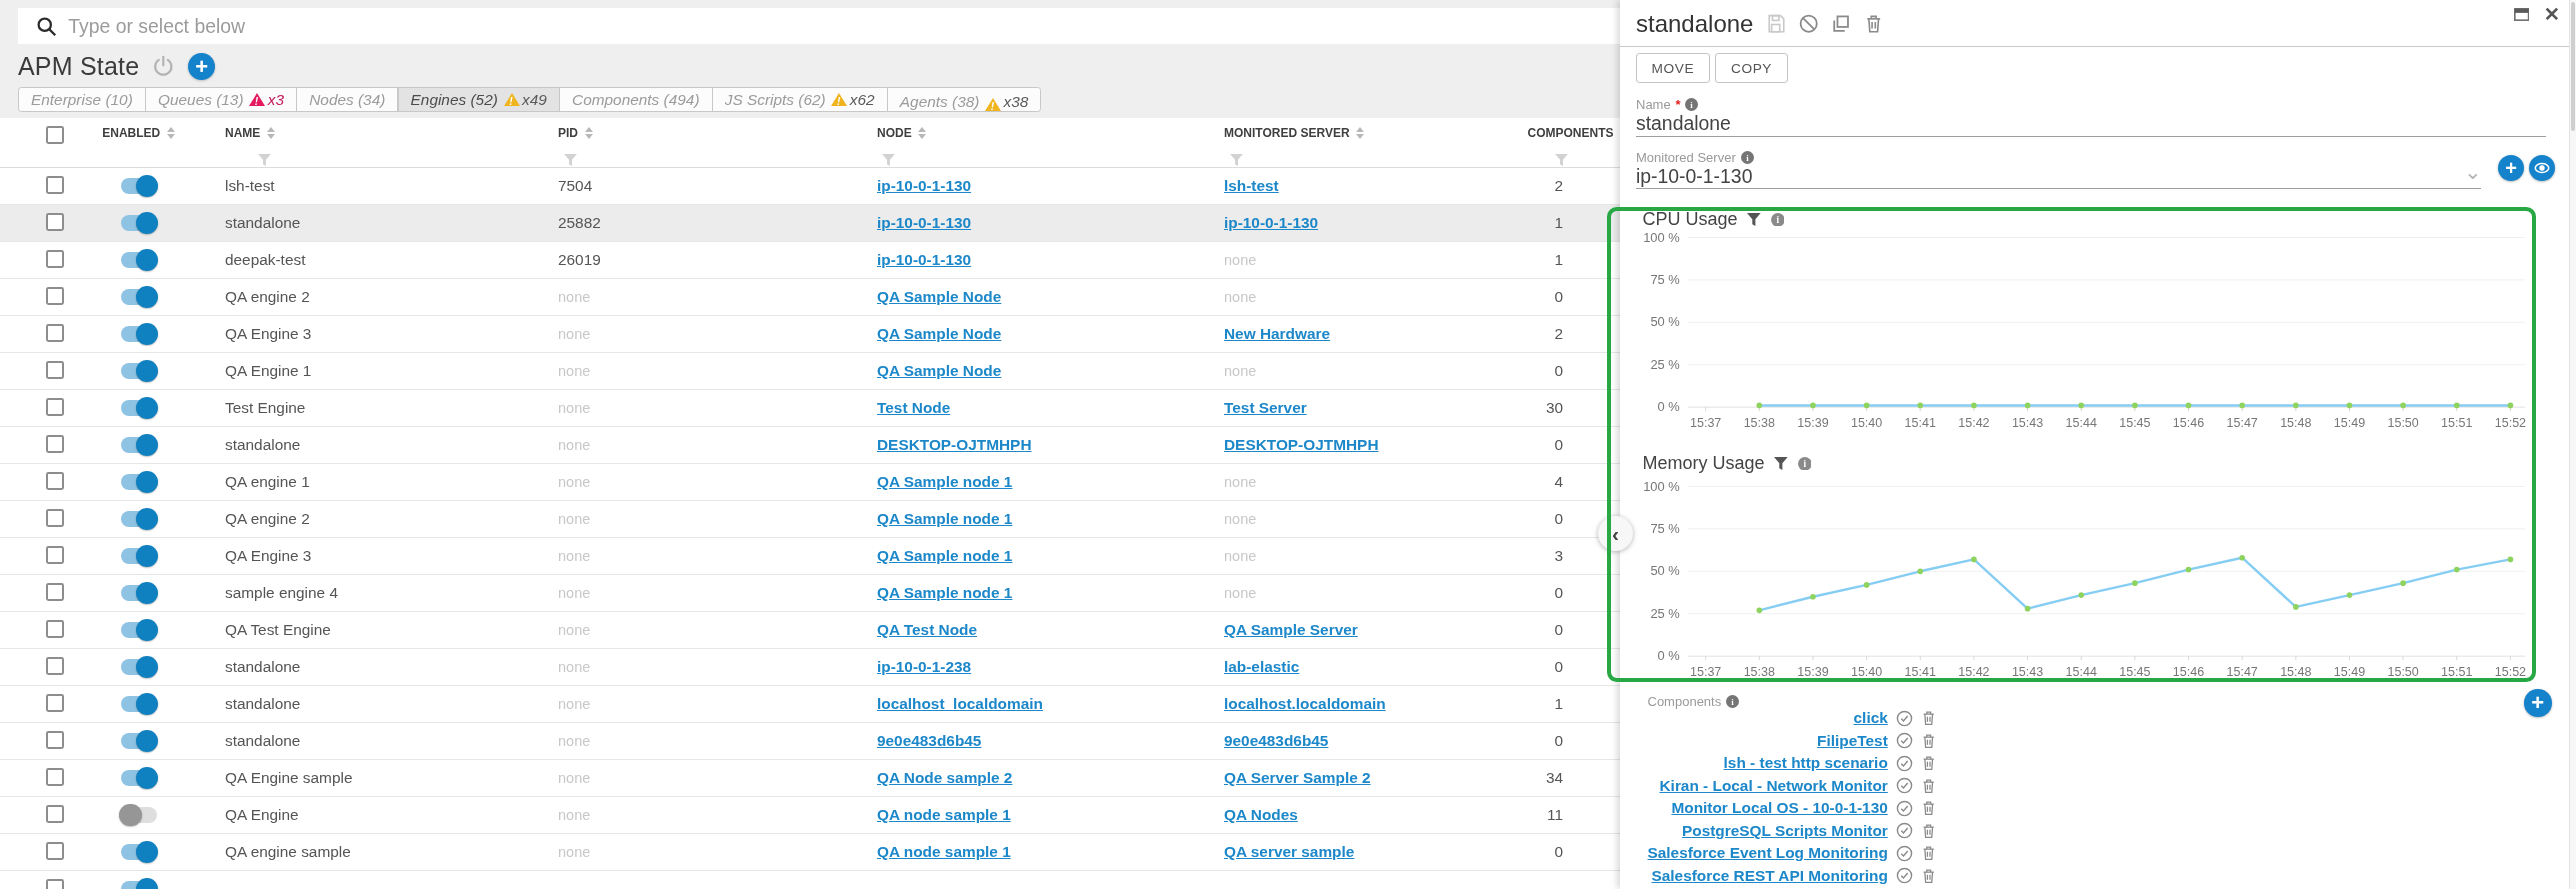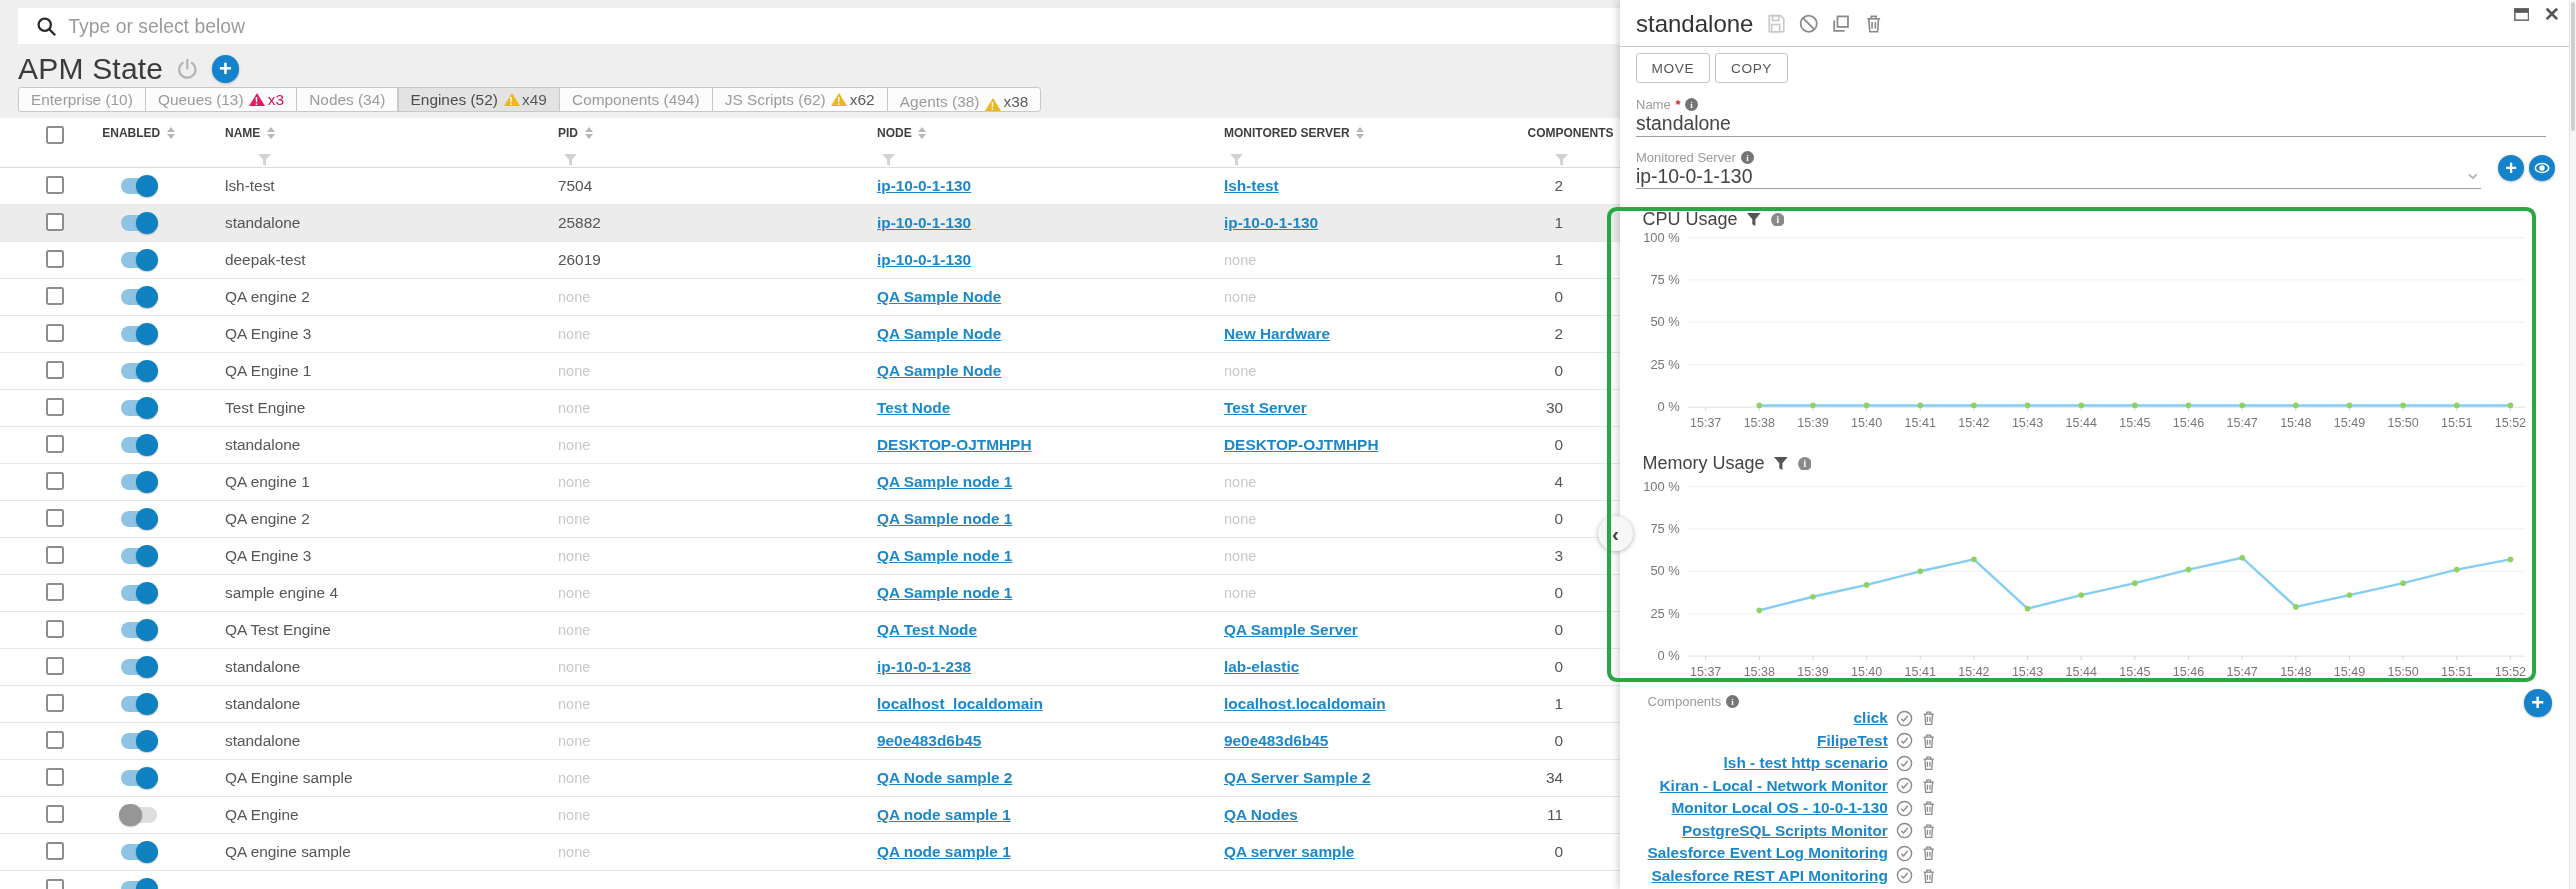--- a/index.html
+++ b/index.html
@@ -8,28 +8,28 @@
   .page { position: relative; width: 2576px; height: 889px; }
 
   
   .search-bar { position: absolute; left: 18px; top: 8px; width: 1602px; height: 36px;
     background: #fff; display: flex; align-items: center; padding-left: 18px; gap: 11.3px; }
   .search-bar input { border: none; outline: none; font-size: 19.4px; color: #555; width: 1293px;
     font-family: "Liberation Sans", sans-serif; background: transparent; }
   .search-bar input::placeholder { color: #9b9b9b; }
 
   .title-row { position: absolute; left: 18px; top: 52px; display: flex; align-items: center; gap: 13px; }
-  .page-title { font-size: 30px; color: #3b3b3b; font-weight: 500; letter-spacing: 0.2px; }
+  .page-title { font-size: 25px; color: #3b3b3b; font-weight: 500; letter-spacing: 0.2px; }
   .round-btn { width: 27.5px; height: 27.5px; border-radius: 50%; background: #1583cc; color: #fff;
     display: flex; align-items: center; justify-content: center; font-size: 22px; font-weight: 700;
     line-height: 1; cursor: pointer; box-shadow: 0 0.8px 2.4px rgba(0,0,0,.25); }
 
   .tabs { position: absolute; left: 18px; top: 87px; display: flex; height: 25px; }
   .tab { display: flex; align-items: center; gap: 5.7px; padding: 0 12px; background: #fcfcfc;
-    border: 0.8px solid #c8c8c8; margin-left: -0.8px; font-size: 15.4px; color: #9b9b9b; white-space: nowrap; }
+    border: 0.8px solid #c8c8c8; margin-left: -0.8px; font-size: 15.4px; color: #9b9b9b; white-space: nowrap; font-style: italic; }
   .tab:first-child { border-radius: 3.2px 0 0 3.2px; margin-left: 0; }
   .tab:last-child { border-radius: 0 3.2px 3.2px 0; align-items: flex-end; }
   .tab.selected { background: #e3e3e3; color: #4c4c4c; }
   .warn-tri { position: relative; display: inline-block; width: 0; height: 0;
     border-left: 8px solid transparent; border-right: 8px solid transparent;
     border-bottom: 13.7px solid #f0b41e; }
   .warn-tri::after { content: "!"; position: absolute; left: -2.4px; top: 2.4px; width: 4.8px;
     color: #fff; font-size: 10.5px; font-weight: 700; }
   .warn-count { font-size: 15.4px; margin-left: -3.2px; }
 

